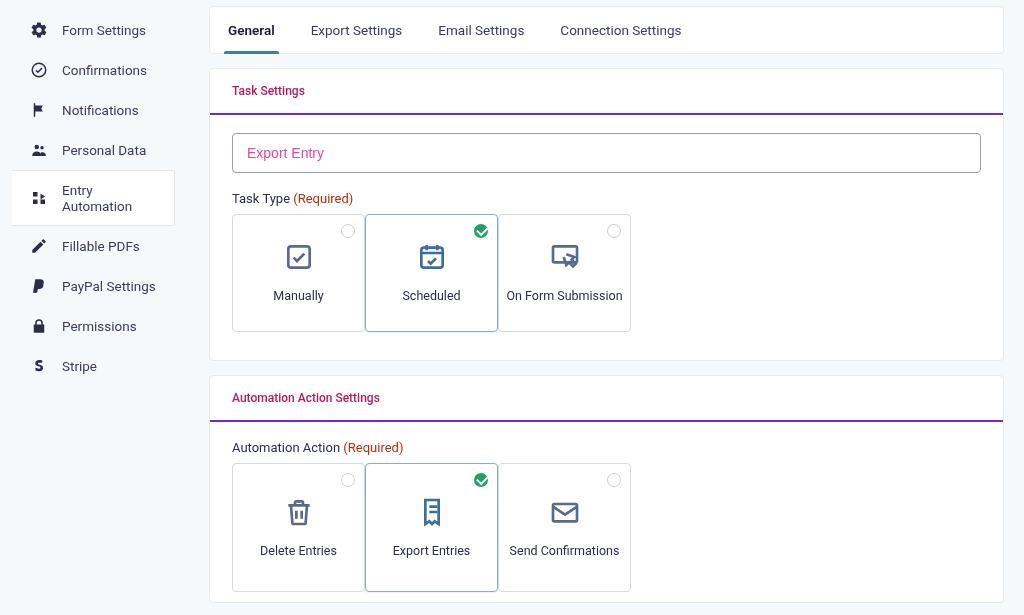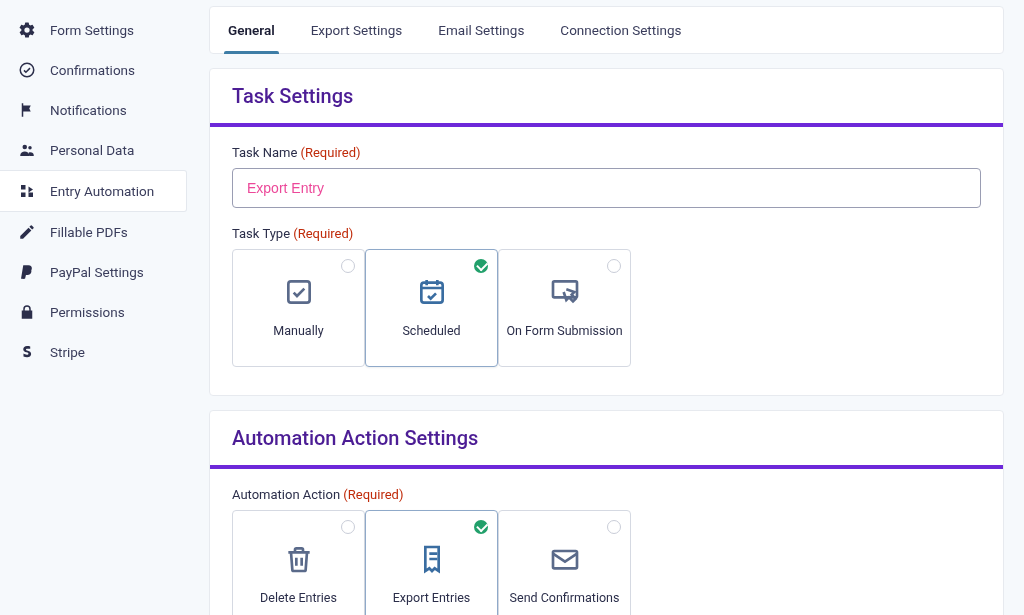--- a/index.html
+++ b/index.html
@@ -8,21 +8,21 @@
       background: #f6f9fc;
       color: #242748;
       width: 1024px;
       height: 615px;
       overflow: hidden;
       font-size: 14px;
     }
     .app { display: flex; height: 100%; }
     .sidebar {
       width: 195px;
-      padding: 10px 0;
+      padding: 10px 12px;
       flex-shrink: 0;
     }
     .nav-item {
       display: flex;
       align-items: center;
       gap: 14px;
       padding: 11px 18px;
       cursor: pointer;
       color: #3a3d5c;
       font-size: 13.5px;
@@ -81,24 +81,24 @@
       border-radius: 2px 2px 0 0;
     }
     .panel {
       background: #fff;
       border: 1px solid #e7eaef;
       border-radius: 4px;
       margin-top: 14px;
     }
     .panel-header {
       padding: 15px 22px;
-      border-bottom: 4px solid #6d28d9;
-      font-size: 20px;
+      border-bottom: 2px solid #6d28d9;
+      font-size: 12px;
       font-weight: 500;
-      color: #4c1d95;
+      color: #be185d;
     }
     .panel-body {
       padding: 18px 22px 28px 22px;
     }
     .field-label {
       font-size: 13px;
       color: #2b2e4a;
       margin-bottom: 8px;
       display: block;
     }
@@ -256,24 +256,20 @@
     <div class="tabs">
       <div class="tab active">General</div>
       <div class="tab">Export Settings</div>
       <div class="tab">Email Settings</div>
       <div class="tab">Connection Settings</div>
     </div>
 
     <section class="panel">
       <div class="panel-header">Task Settings</div>
       <div class="panel-body">
-        <label class="field-label">
-          <span>Task Name</span>
-          <span class="required">(Required)</span>
-        </label>
         <input class="text-input" type="text" value="Export Entry" style="">
         <label class="field-label">
           <span>Task Type</span>
           <span class="required">(Required)</span>
         </label>
         <div class="option-row">
           <div class="option-card">
             <span class="option-indicator"></span>
             <span class="option-icon">
               <svg viewBox="0 0 24 24" fill="none" stroke="currentColor" stroke-width="2">

